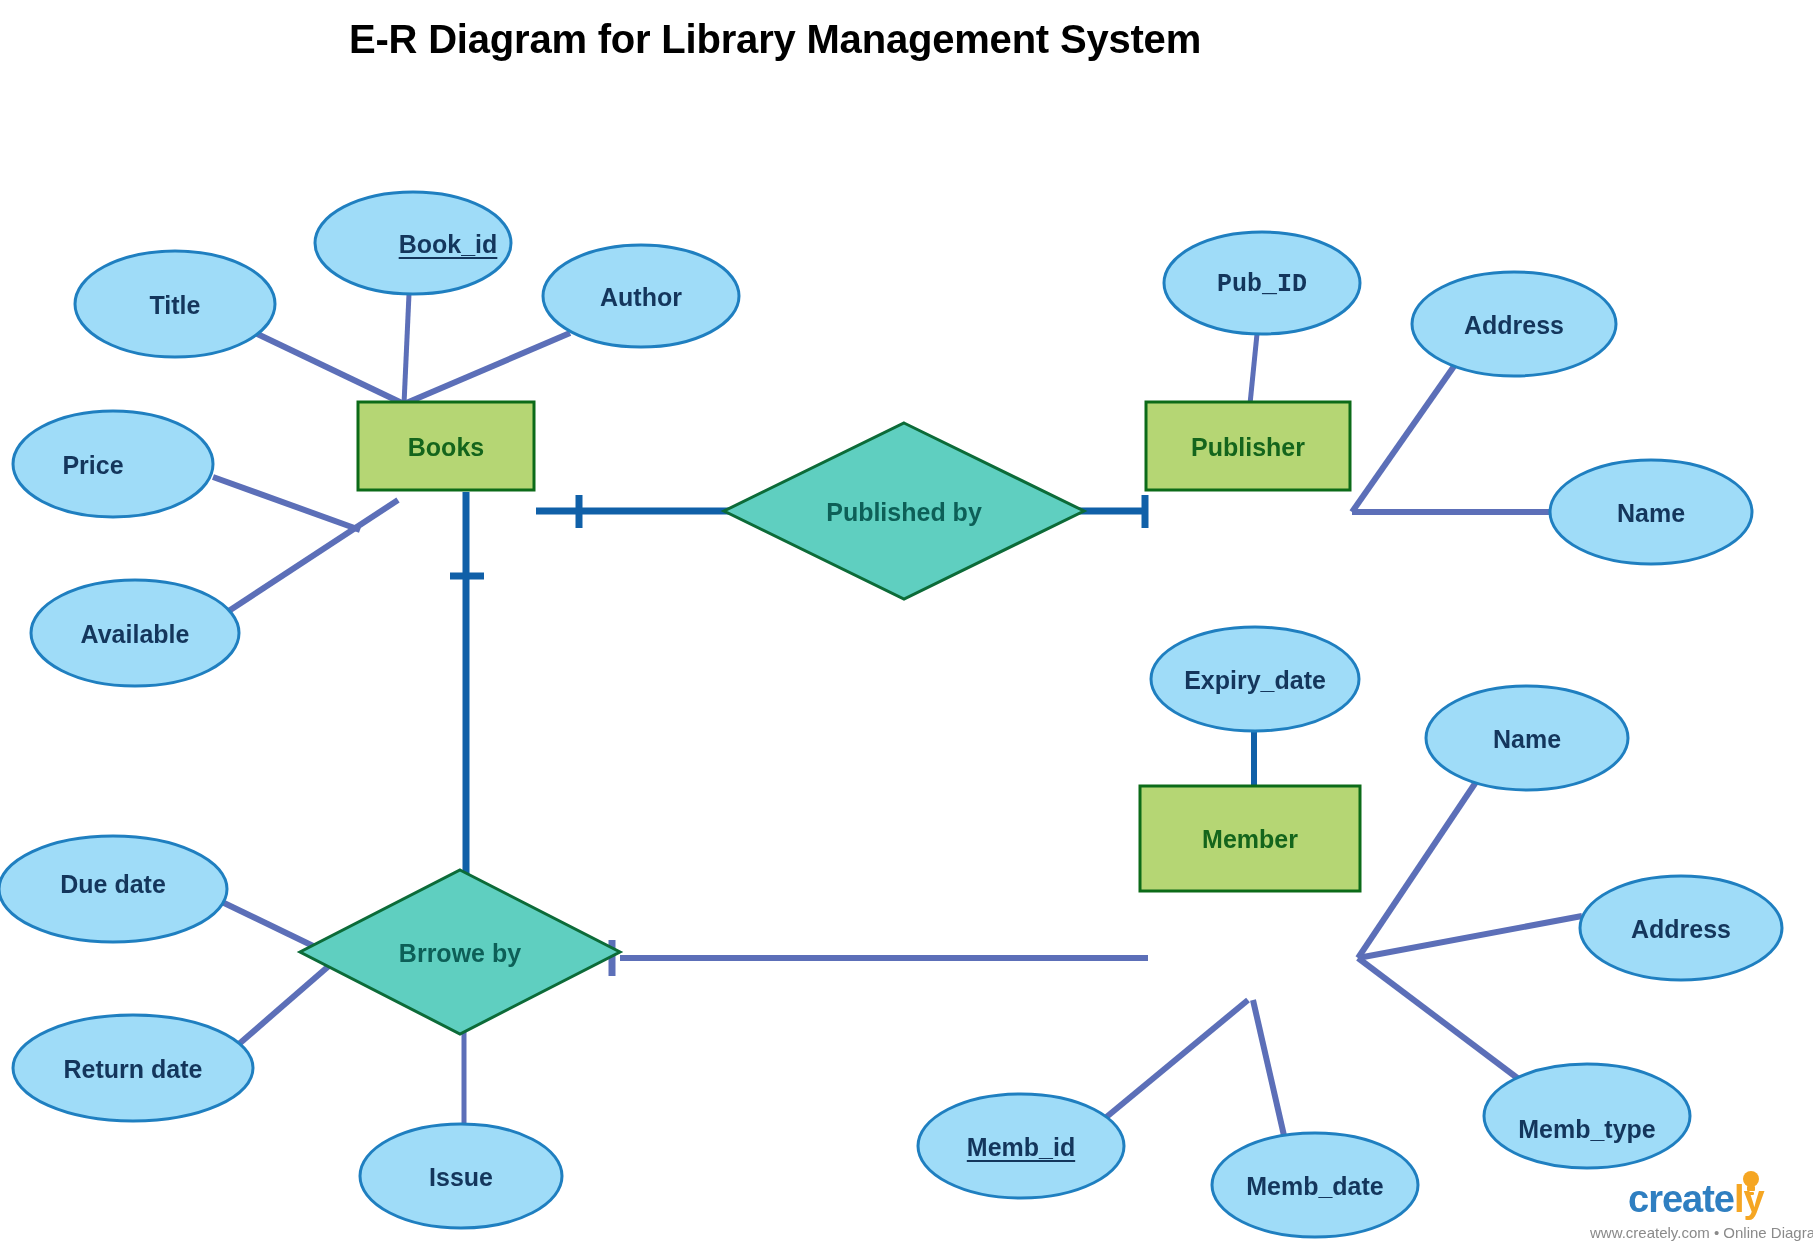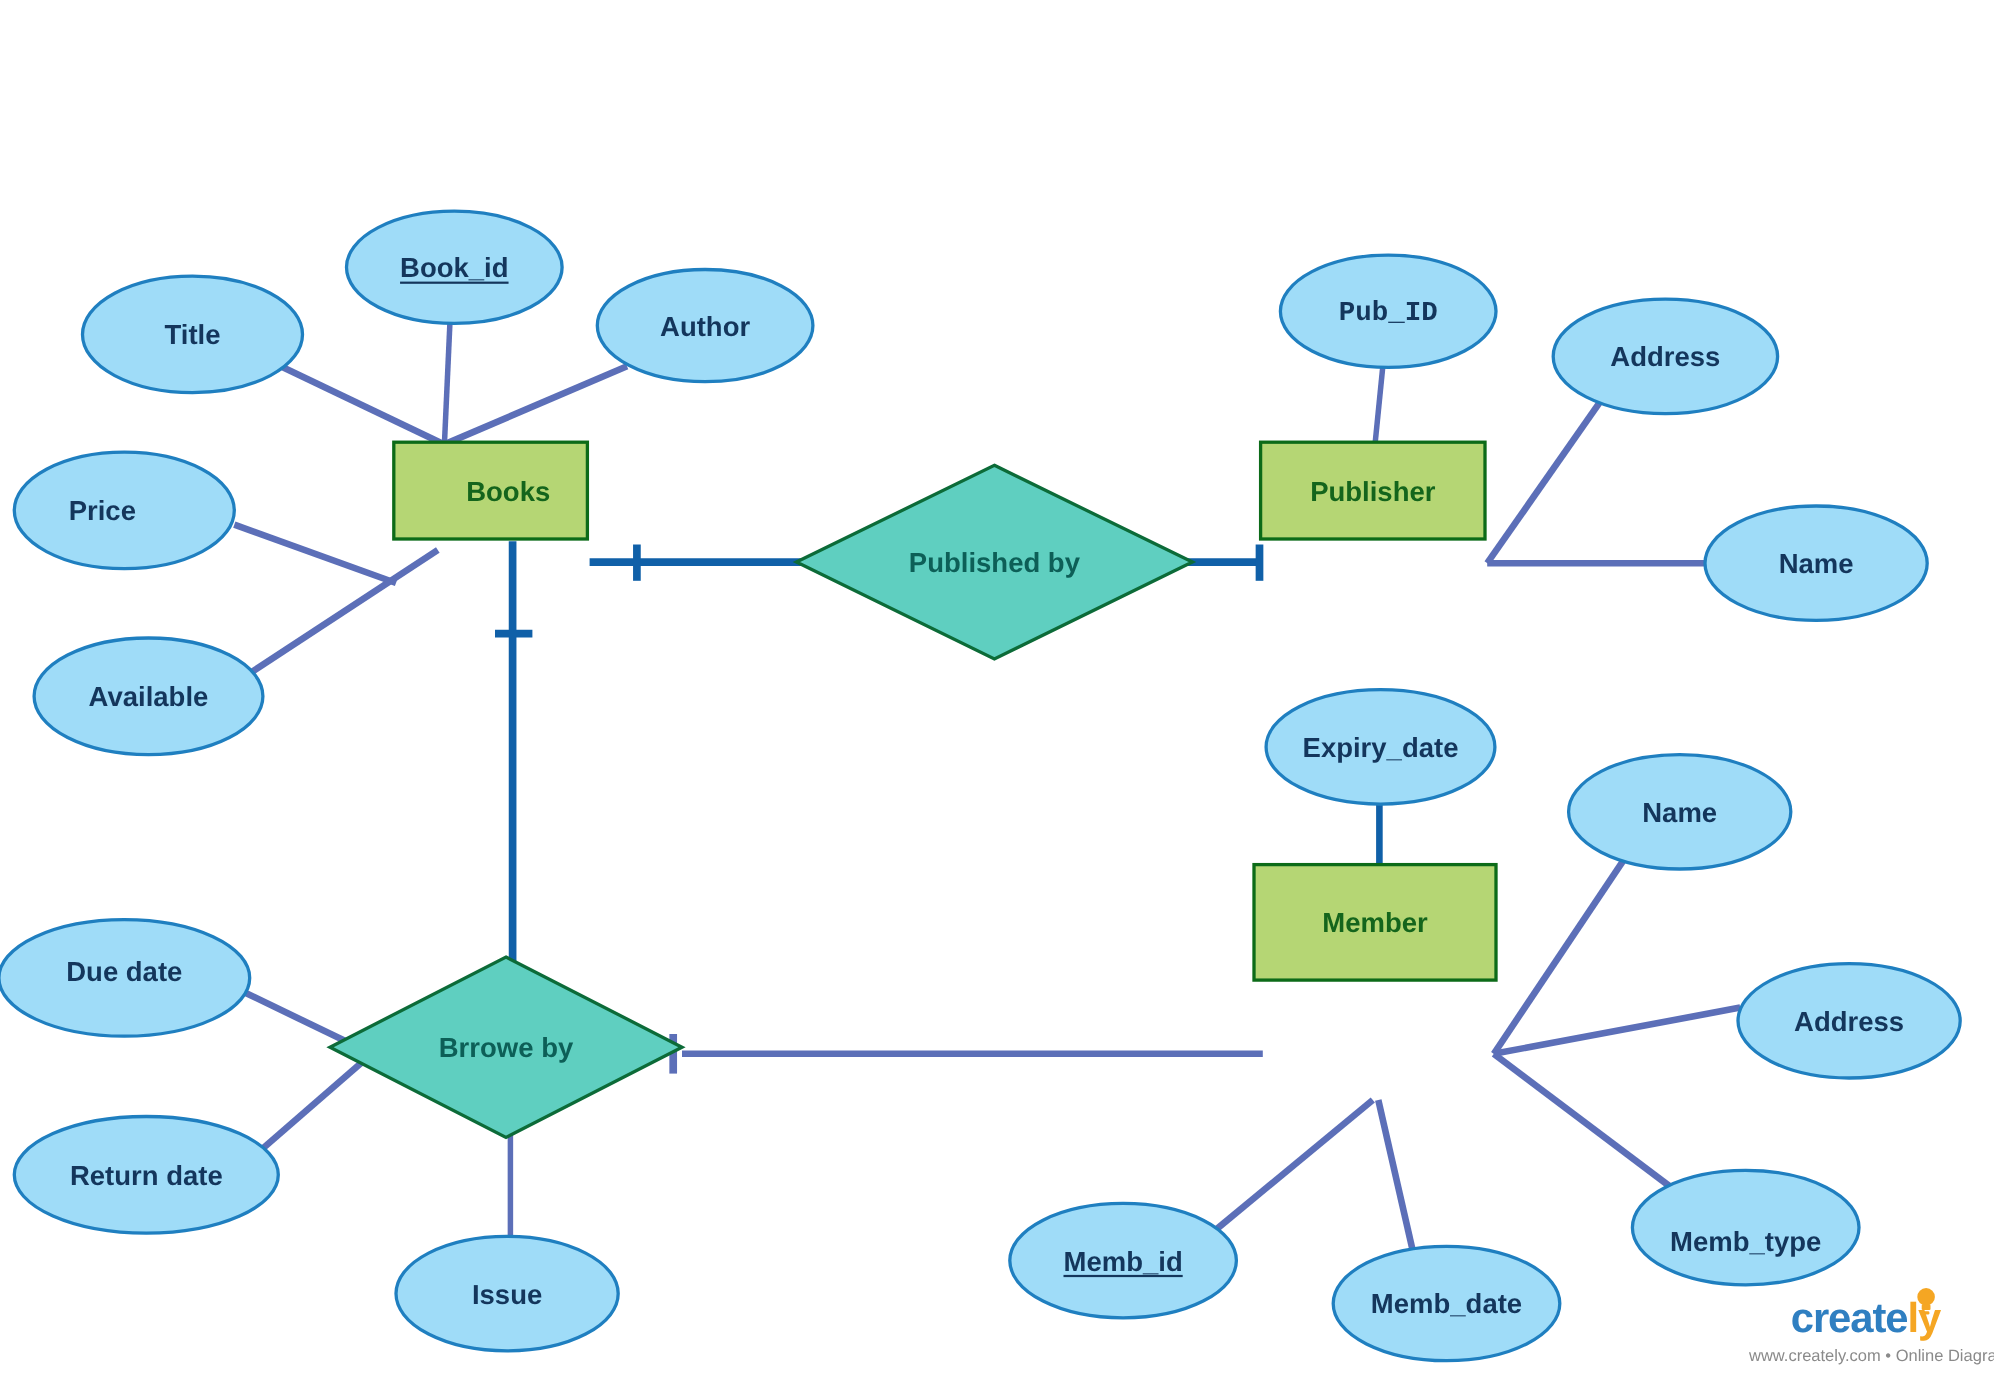--- a/index.html
+++ b/index.html
@@ -96,20 +96,21 @@
     top: -8px;
     width: 18px;
     height: 26px;
   }
 </style>
 </head>
 <body>
 
 <div id="canvas">
 
+  <div class="diagram-title">E-R Diagram for Library Management System</div>
 
   <svg id="diagram-svg" viewBox="0 0 1813 1260">
 
     <g>
 
       <line x1="249" y1="330" x2="404" y2="404" stroke="#5c6fb8" stroke-width="6"></line>
       <line x1="409" y1="294" x2="404" y2="404" stroke="#5c6fb8" stroke-width="5"></line>
       <line x1="570" y1="333" x2="404" y2="404" stroke="#5c6fb8" stroke-width="6"></line>
       <line x1="213" y1="477" x2="360" y2="530" stroke="#5c6fb8" stroke-width="6"></line>
       <line x1="215" y1="620" x2="398" y2="500" stroke="#5c6fb8" stroke-width="6"></line>
@@ -169,29 +170,29 @@
       <ellipse cx="1587" cy="1116" rx="103" ry="52" fill="#9fdcf8" stroke="#1f7fc0" stroke-width="3"></ellipse>
       <ellipse cx="1315" cy="1185" rx="103" ry="52" fill="#9fdcf8" stroke="#1f7fc0" stroke-width="3"></ellipse>
       <ellipse cx="1021" cy="1146" rx="103" ry="52" fill="#9fdcf8" stroke="#1f7fc0" stroke-width="3"></ellipse>
 
       <ellipse cx="113" cy="889" rx="114" ry="53" fill="#9fdcf8" stroke="#1f7fc0" stroke-width="3"></ellipse>
       <ellipse cx="133" cy="1068" rx="120" ry="53" fill="#9fdcf8" stroke="#1f7fc0" stroke-width="3"></ellipse>
       <ellipse cx="461" cy="1176" rx="101" ry="52" fill="#9fdcf8" stroke="#1f7fc0" stroke-width="3"></ellipse>
     </g>
   </svg>
 
-  <div class="node-label entity-label" style="left:358px; top:433px; width:176px;padding-left:16px;">Books</div>
+  <div class="node-label entity-label" style="left:358px; top:433px; width:176px;">Books</div>
   <div class="node-label entity-label" style="left:1146px; top:433px; width:204px;">Publisher</div>
   <div class="node-label entity-label" style="left:1140px; top:825px; width:220px;">Member</div>
 
   <div class="node-label rel-label" style="left:764px; top:498px; width:280px;">Published by</div>
   <div class="node-label rel-label" style="left:330px; top:939px; width:260px;">Brrowe by</div>
 
   <div class="node-label attr-label" style="left:75px; top:291px; width:200px;">Title</div>
-  <div class="node-label attr-label key" style="left:315px; top:230px; width:196px;">Book_id</div>
+  <div class="node-label attr-label key" style="left:315px; top:230px; width:196px;padding-left:35px;">Book_id</div>
   <div class="node-label attr-label" style="left:543px; top:283px; width:196px;">Author</div>
   <div class="node-label attr-label" style="left:13px; top:451px; width:160px;">Price</div>
   <div class="node-label attr-label" style="left:31px; top:620px; width:208px;">Available</div>
 
   <div class="node-label attr-label" style="left:1164px; top:270px; width:196px;font-family:Liberation Mono, monospace;">Pub_ID</div>
   <div class="node-label attr-label" style="left:1412px; top:311px; width:204px;">Address</div>
   <div class="node-label attr-label" style="left:1550px; top:499px; width:202px;">Name</div>
 
   <div class="node-label attr-label" style="left:1151px; top:666px; width:208px;">Expiry_date</div>
   <div class="node-label attr-label" style="left:1426px; top:725px; width:202px;">Name</div>

